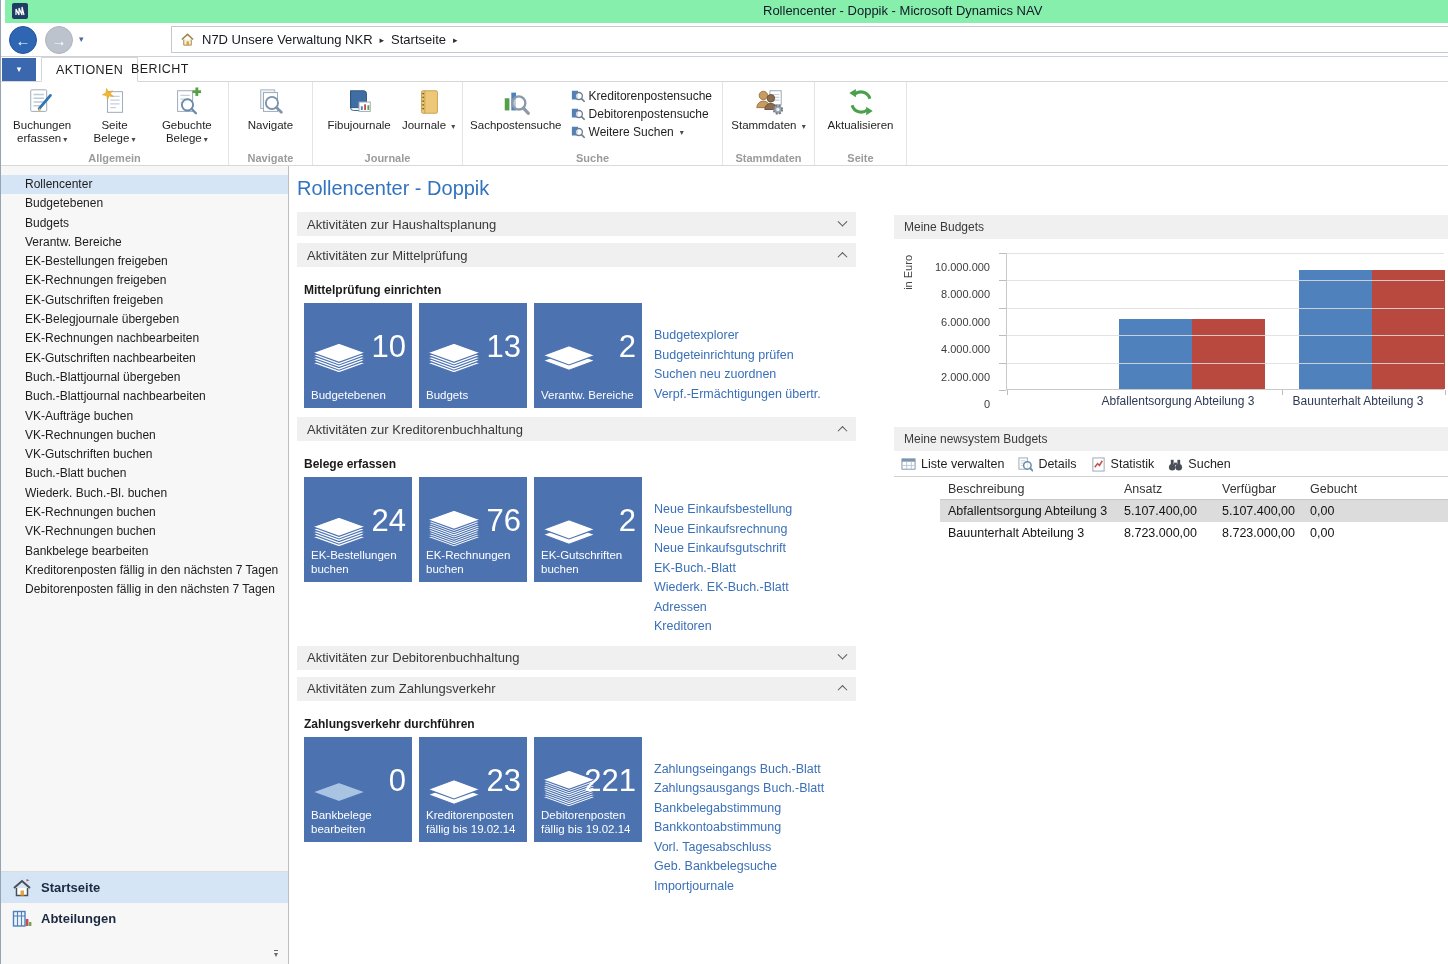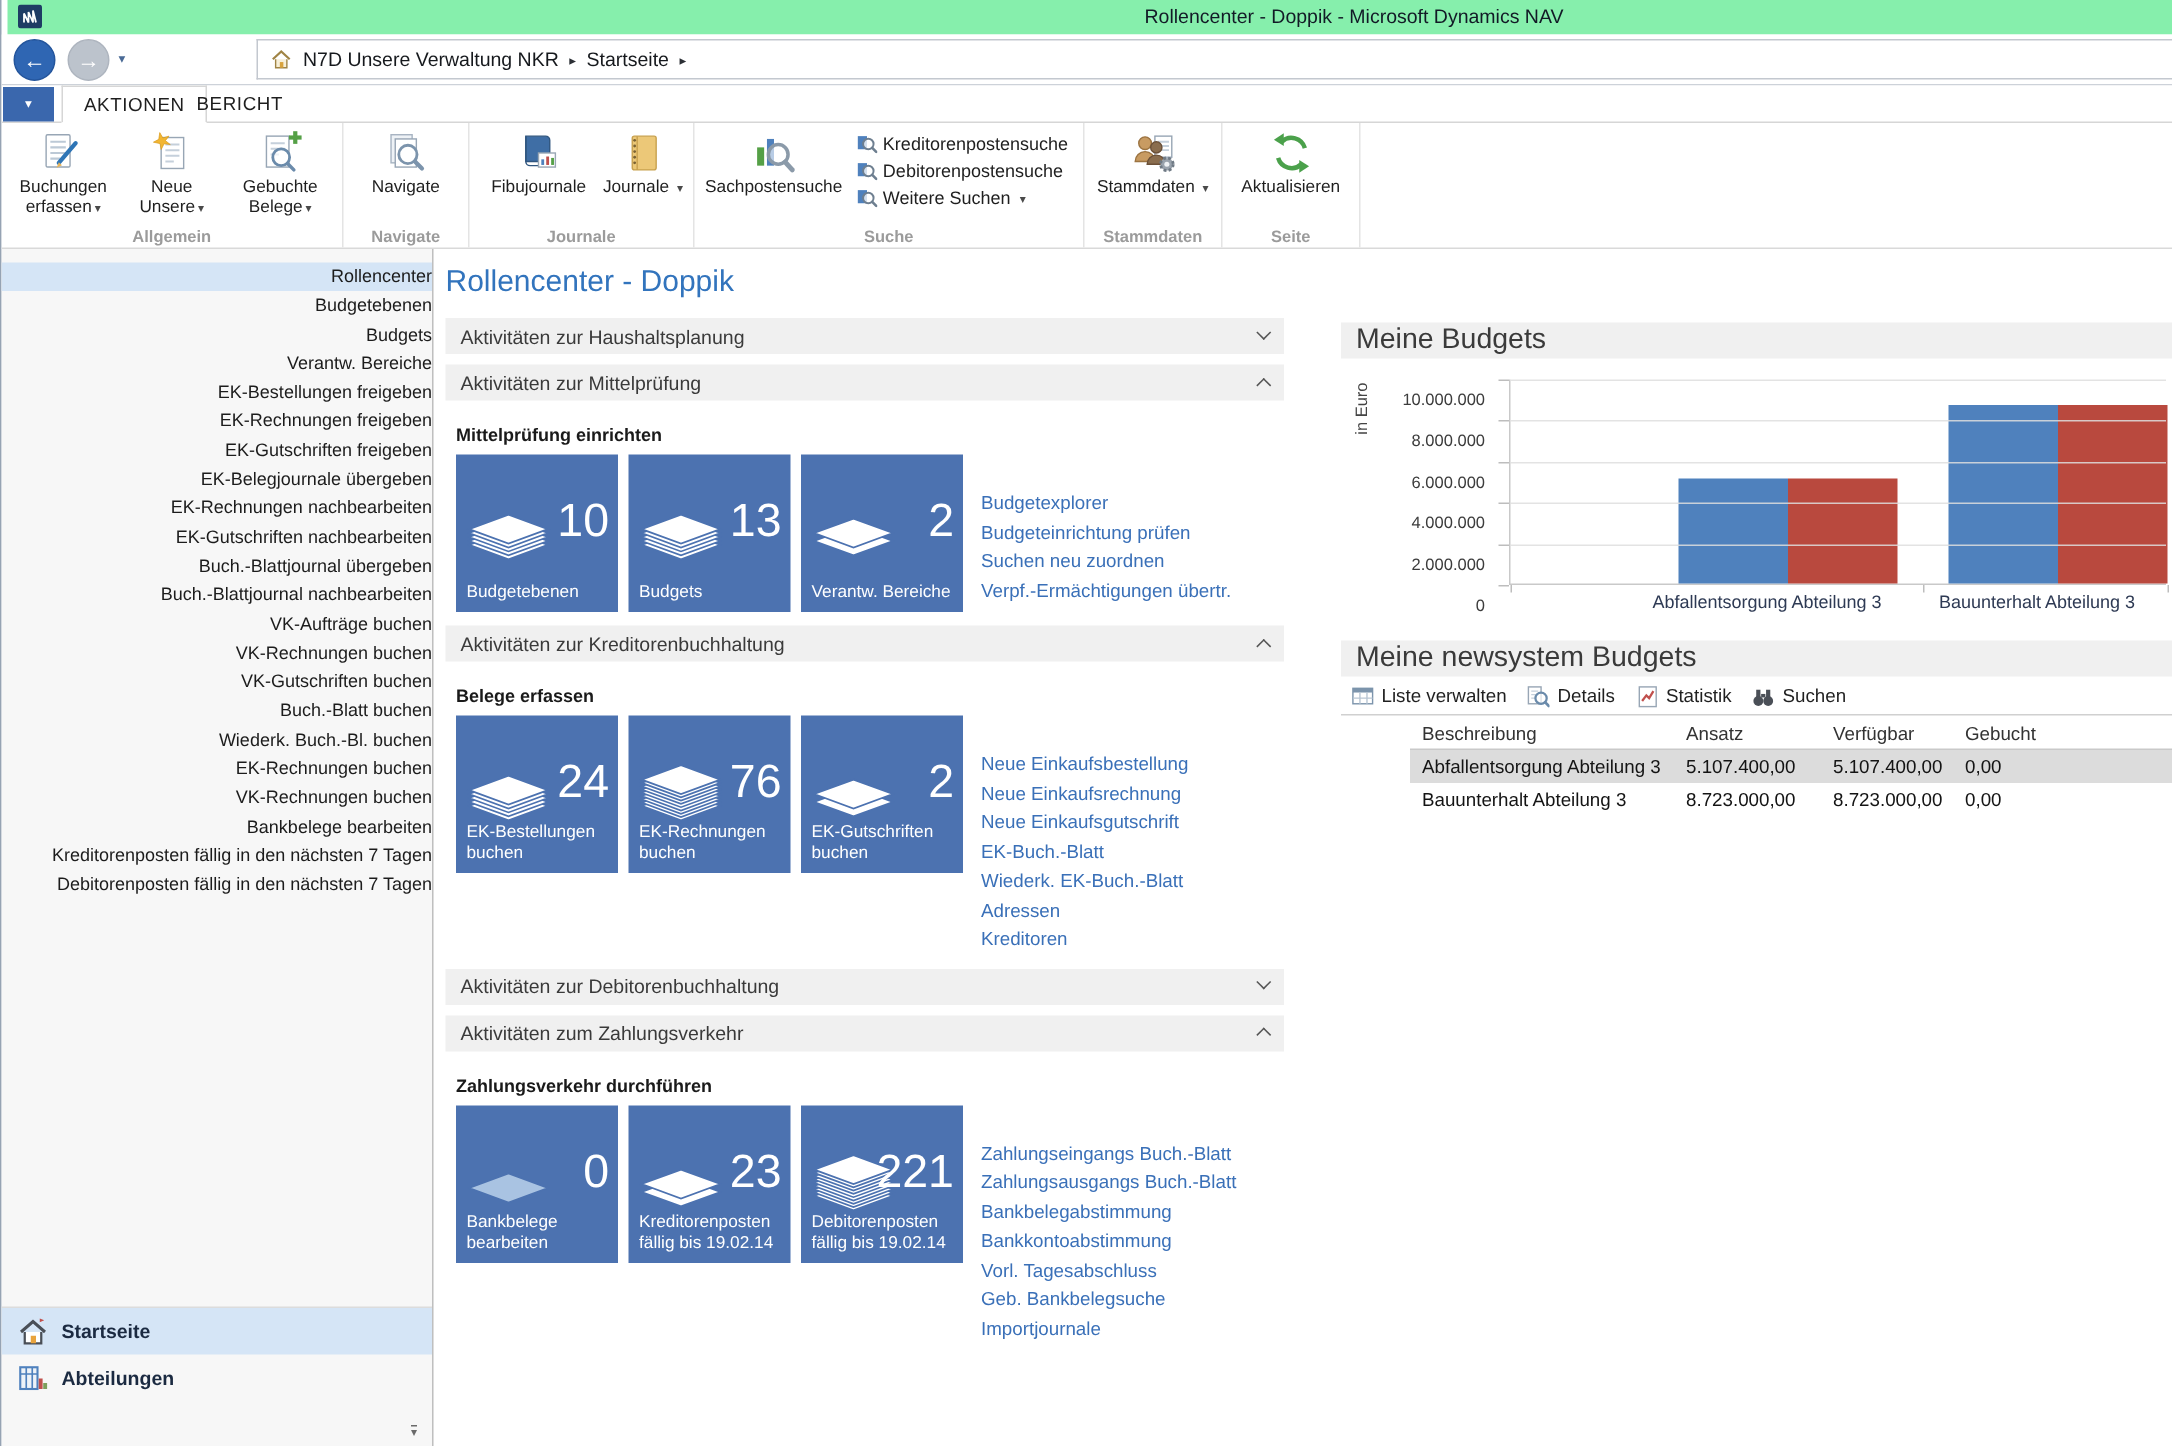--- a/index.html
+++ b/index.html
@@ -40,21 +40,21 @@
   .rgroup-label { position:absolute; left:0; right:0; bottom:1px; text-align:center; font-size:11px; color:#9b9b9b;font-weight:bold; }
   .rbtn { display:flex; flex-direction:column; align-items:center; width:72px; cursor:pointer; text-align:center; }
   .rbtn svg.ric { width:30px; height:30px; margin-top:2px; }
   .rlabel { font-size:11.5px; line-height:13px; color:#1f1f1f; margin-top:2px; }
   .caret { font-size:8px; color:#4a4a4a; padding-left:2px; }
   .small-col { display:flex; flex-direction:column; justify-content:flex-start; gap:4px; padding:4px 4px 0 6px; }
   .sbtn { display:flex; align-items:center; gap:4px; font-size:12px; color:#1f1f1f; cursor:pointer; white-space:nowrap; }
   .sbtn svg { width:14px; height:14px; }
   
   #sidebar { position:absolute; left:0; top:166px; width:288px; bottom:0; background:#f7f7f7; border-right:1px solid #bfbfbf; }
-  #nav-list { padding-top:9px;text-align:right; }
+  #nav-list { padding-top:9px; }
   .nav-item { height:19.3px; line-height:19.3px; padding-left:24px; font-size:12px; color:#1c1c1c;
     cursor:pointer; white-space:nowrap; overflow:hidden; }
   .nav-item.selected { background:#d5e5f6; }
   #sidebar-footer { position:absolute; left:0; right:0; top:705px; border-top:1px solid #dcdcdc; }
   .footer-item { height:31px; display:flex; align-items:center; gap:9px; padding-left:11px;
     font-size:13px; font-weight:bold; color:#1b2a41; cursor:pointer; }
   .footer-item.selected { background:#d5e5f6; }
   .footer-item svg { width:20px; height:20px; }
   #configure-glyph { position:absolute; right:10px; bottom:6px; font-size:8px; color:#6a6a6a;
     border-top:1px solid #6a6a6a; padding-top:1px; line-height:6px; cursor:pointer; }
@@ -74,21 +74,21 @@
   .tile { position:relative; display:block; width:108px; height:105px; background:#4c72b0; cursor:pointer; }
   .tile-count { position:absolute; right:6px; top:28px; font-size:31px; font-weight:300; color:#fff; line-height:1; }
   .tile-label { position:absolute; left:7px; right:3px; bottom:6px; color:#fff; font-size:11.5px; line-height:14px; }
   svg.stack { position:absolute; left:7px; top:31px; width:56px; height:41px; }
   svg.stack polygon { fill:#fff; stroke:#4c72b0; stroke-width:1.3; }
   svg.stack.empty polygon { fill:#a9c3e2; }
   .links { margin-left:12px; padding-top:23px; }
   .link { display:block; font-size:12.5px; line-height:19.5px; color:#3a70b8; cursor:pointer; text-decoration:none; white-space:nowrap; }
   
   .panel-header { position:absolute; left:893px; width:555px; height:24px; background:#f0f0f0;
-    display:flex; align-items:center; padding:0 10px; font-size:19px; color:#3a3a3a; }
+    display:flex; align-items:center; padding:0 10px; font-size:12px; color:#3a3a3a; }
   #budgets-header { top:215px; }
   #newsystem-header { top:427px; }
   #chart { position:absolute; left:893px; top:239px; width:555px; height:186px; }
   #chart .ylabel { position:absolute; left:8px; top:16px; writing-mode:vertical-rl; transform:rotate(180deg);
     font-size:11px; color:#444; }
   #yticks { position:absolute; left:0; top:14px; width:104px; height:137px; }
   .ytick { position:absolute; right:8px; font-size:11px; color:#3c3c3c; }
   #plot { position:absolute; left:112px; top:14px; width:438px; height:137px;
     border-left:1px solid #c9c9c9; border-bottom:1px solid #c9c9c9; }
   .gridline { position:absolute; left:0; right:0; height:1px; background:rgba(222,222,222,.85); z-index:3; }
@@ -152,21 +152,21 @@
         <path d="M11.5 26.5 l1.5-4 2.3 2.2z" fill="#e8b55a"></path>
       </svg>
       <span class="rlabel"><span>Buchungen erfassen</span><span class="caret">▾</span></span>
     </a>
     <a class="rbtn">
       <svg class="ric" viewBox="0 0 32 32">
         <rect x="9" y="5" width="16" height="22" fill="#fff" stroke="#98a6b5"></rect>
         <path d="M12 10h10M12 14h10M12 18h10M12 22h6" stroke="#c5d0db" stroke-width="1.4"></path>
         <path d="M8 1.5 l2.2 3.8 L14.5 4 l-2.5 3.2 L15.5 10 l-4.4-.6 L9 13.5 l-.8-4.2 L3.5 8.3 l3.8-2z" fill="#f2b632" stroke="#d99a19" stroke-width=".5"></path>
       </svg>
-      <span class="rlabel"><span>Neue Unsere</span><span class="caret">▾</span></span>
+      <span class="rlabel"><span>Seite Belege</span><span class="caret">▾</span></span>
     </a>
     <a class="rbtn">
       <svg class="ric" viewBox="0 0 32 32">
         <rect x="6" y="4" width="16" height="22" fill="#fff" stroke="#98a6b5"></rect>
         <path d="M9 9h10M9 13h10M9 17h6" stroke="#c5d0db" stroke-width="1.4"></path>
         <circle cx="16.5" cy="19" r="6" fill="rgba(255,255,255,.7)" stroke="#6b8bab" stroke-width="2"></circle>
         <path d="M21 23.5 L25.5 28" stroke="#6b8bab" stroke-width="2.5" stroke-linecap="round"></path>
         <rect x="22" y="3.5" width="9" height="3" fill="#55a046"></rect>
           <rect x="25" y=".5" width="3" height="9" fill="#55a046"></rect>
       </svg>

